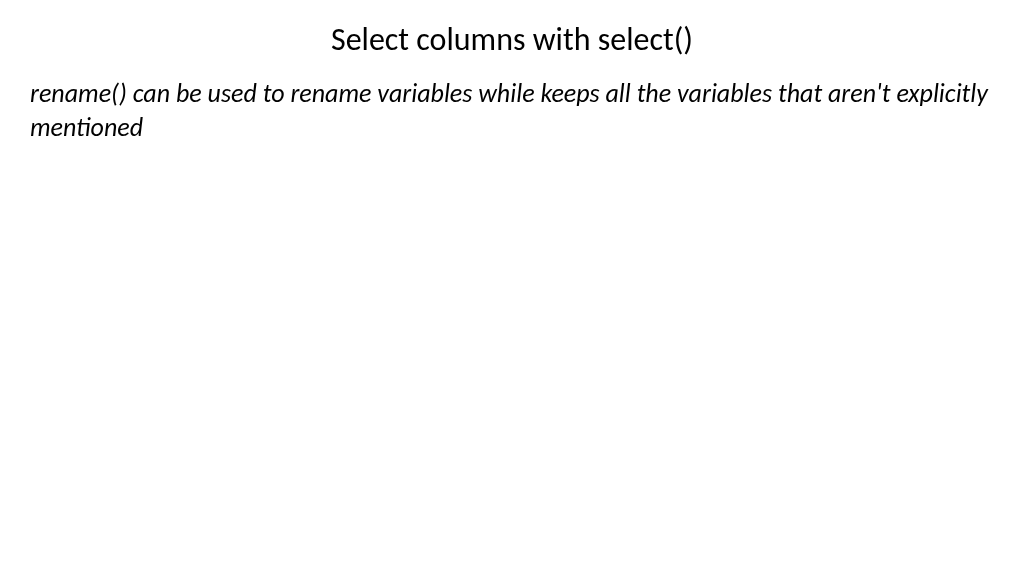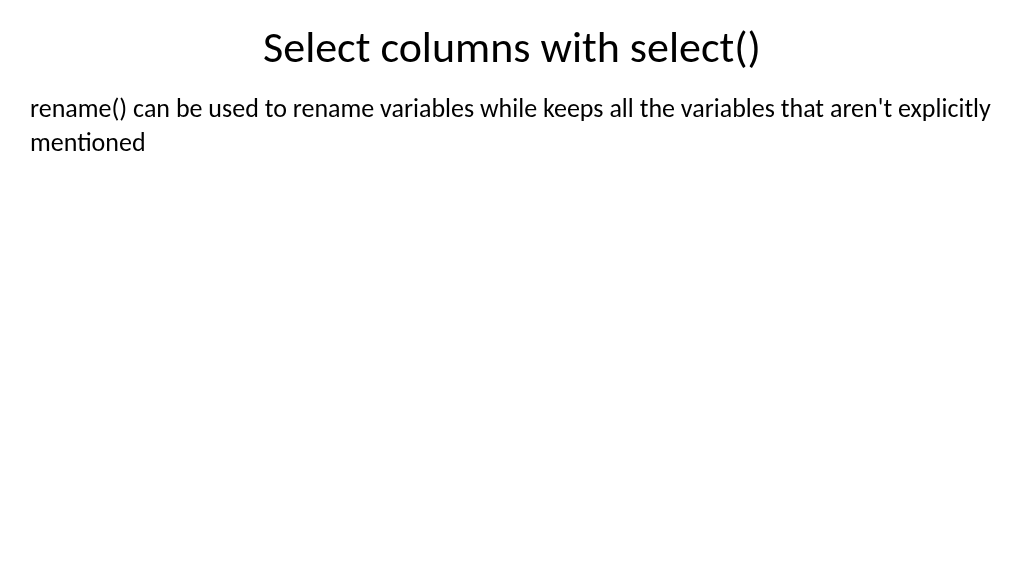--- a/index.html
+++ b/index.html
@@ -14,31 +14,32 @@
       font-family: Calibri, 'Segoe UI', Arial, sans-serif;
       color: #000000;
       overflow: hidden;
     }
     .slide {
       width: 100%;
       height: 100%;
       padding: 20px 30px;
     }
     .title {
-      font-size: 44px;
+      font-size: 32px;
       font-weight: 400;
       text-align: center;
       margin-bottom: 18px;
       color: #000000;
     }
     .body-text {
       font-size: 26px;
       font-weight: 400;
       line-height: 1.3;
       color: #000000;
+      font-style: italic;
     }
     .paragraph {
       margin-bottom: 32px;
     }
   </style>
 </head>
 <body>
 
 <div class="slide">
   <h1 class="title">Select columns with select()</h1>

